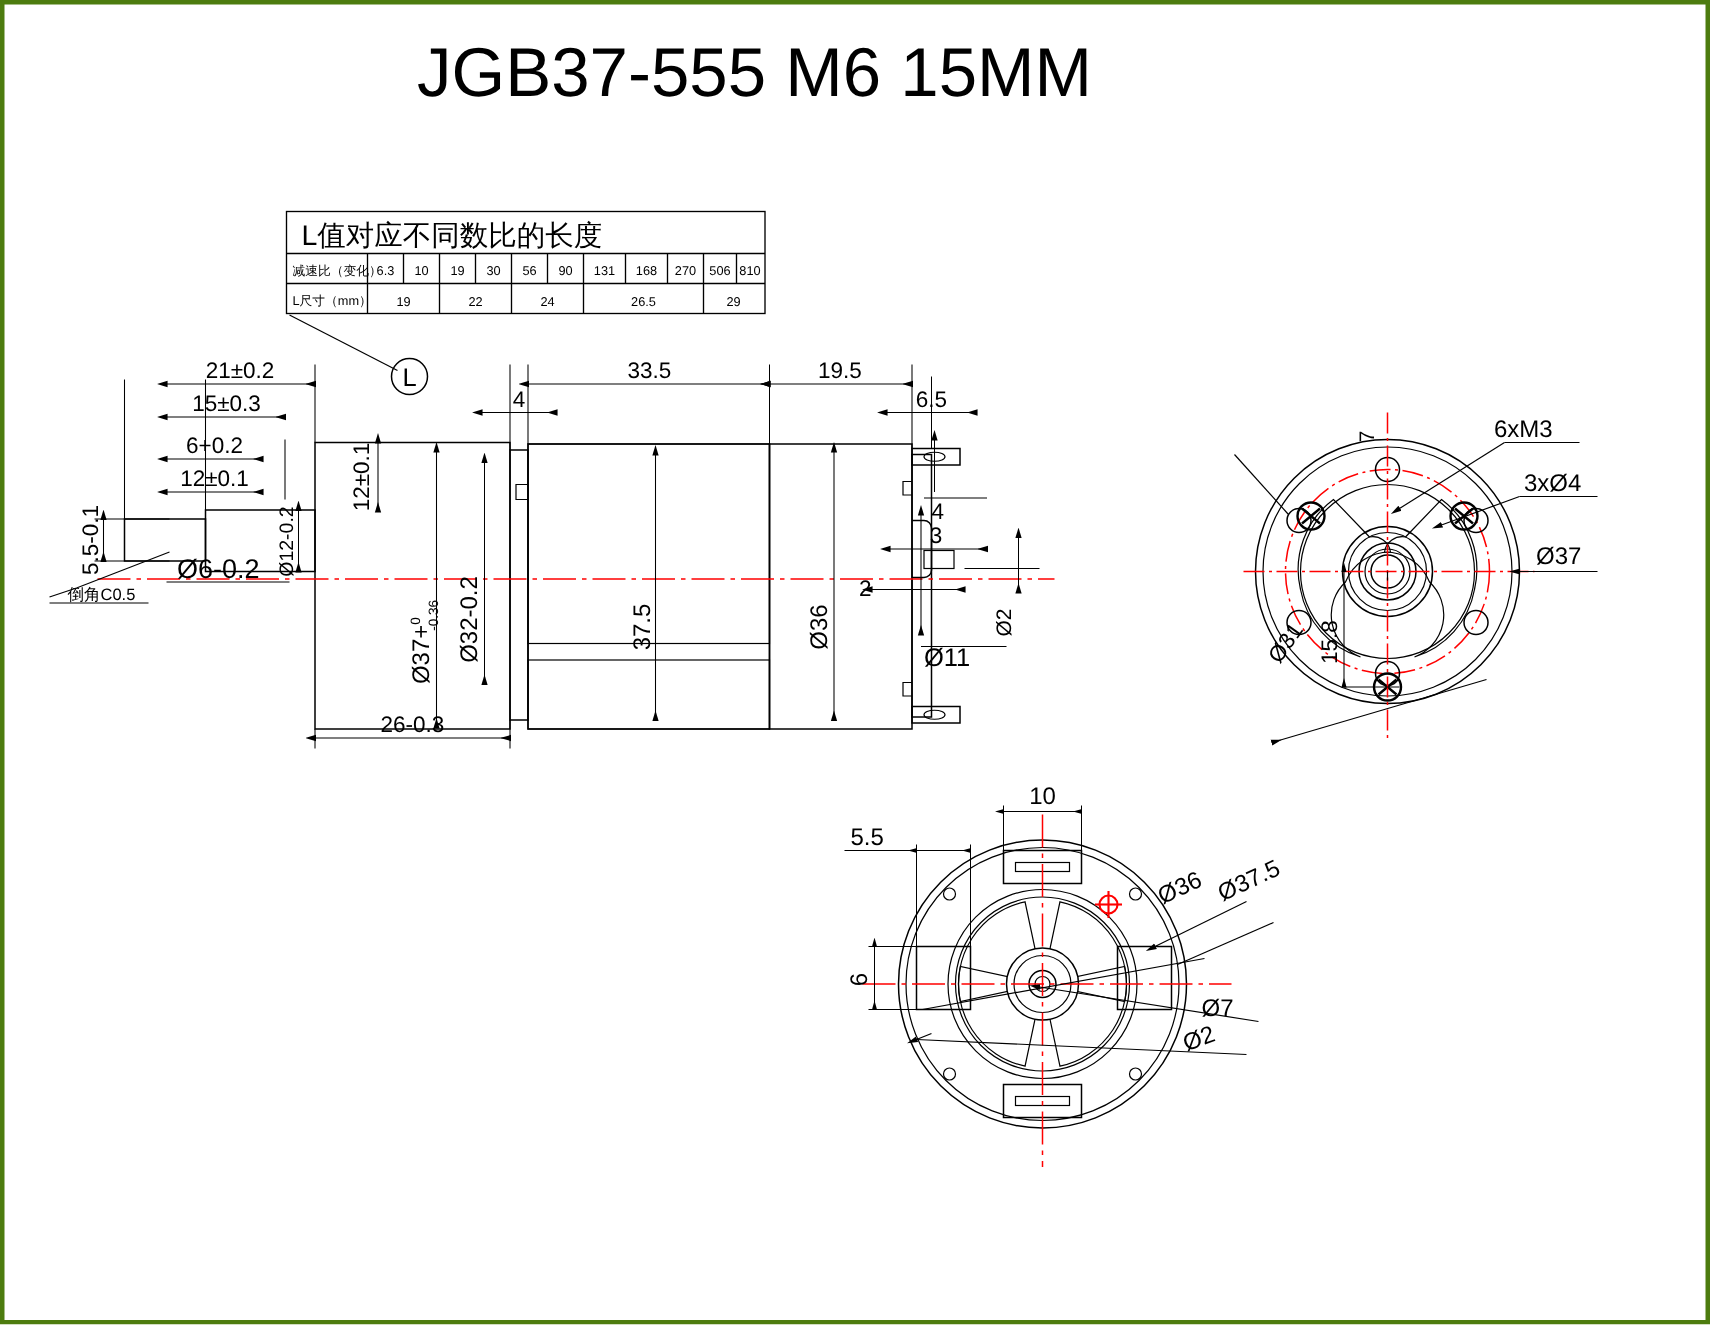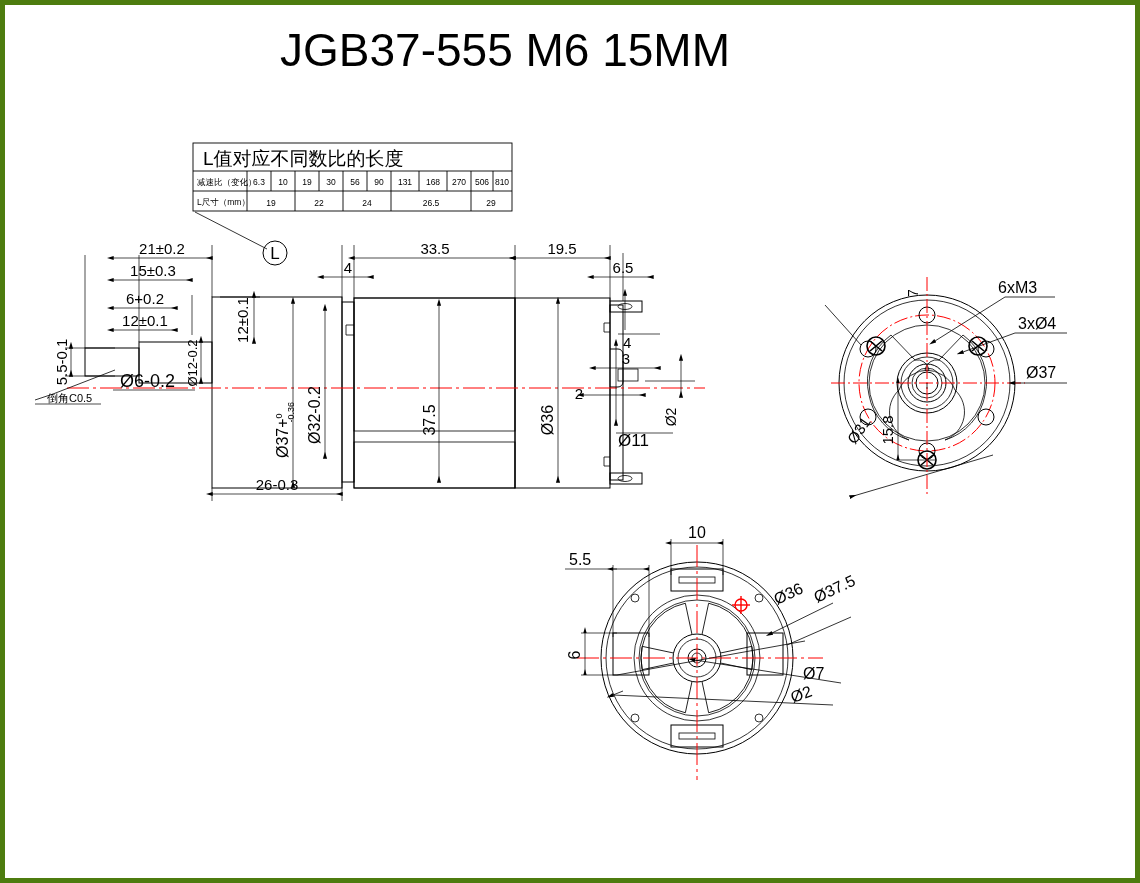--- a/index.html
+++ b/index.html
@@ -3,21 +3,21 @@
 <meta charset="utf-8">
 <style>
   html,body{margin:0;padding:0;background:#fff;}
   body{
     font-family:"Liberation Sans","DejaVu Sans",sans-serif;
     width:1140px;height:883px;overflow:hidden;
   }
   #sheet{
     position:relative;width:1140px;height:883px;
     box-sizing:border-box;
-    border:5px solid #4d7c0f;
+    border:3px solid #4d7c0f;
     background:#ffffff;
   }
   #title{
     position:absolute;left:0;top:18px;width:1000px;
     text-align:center;
     font-size:46px;font-weight:400;color:#000;
     letter-spacing:0px;
     font-family:"Liberation Sans","DejaVu Sans",sans-serif;
   }
   svg{position:absolute;left:0;top:0;}

